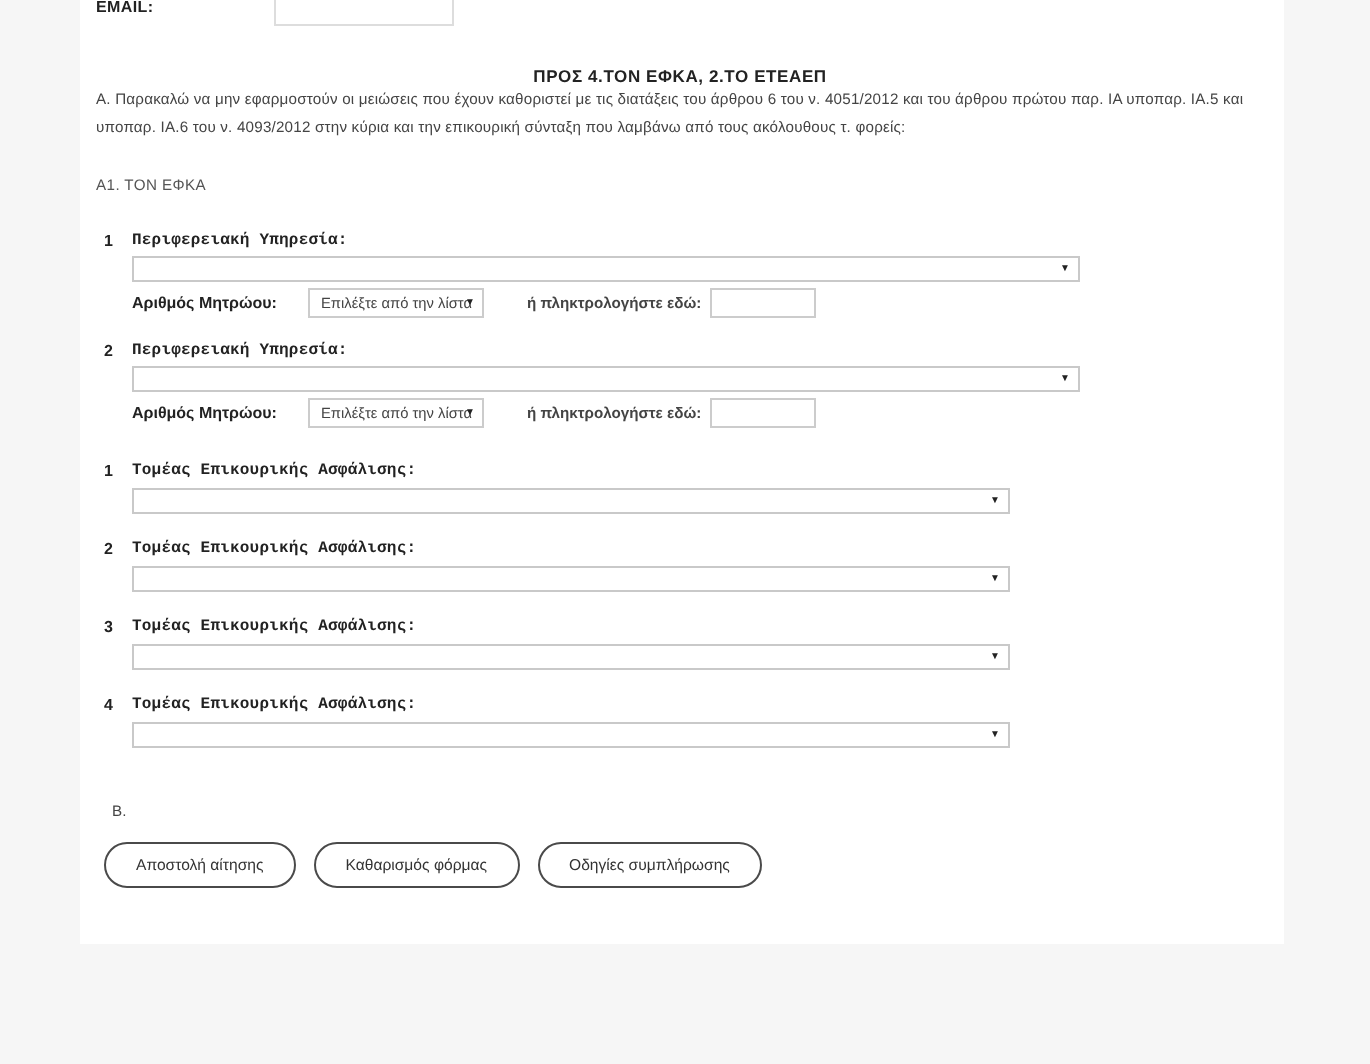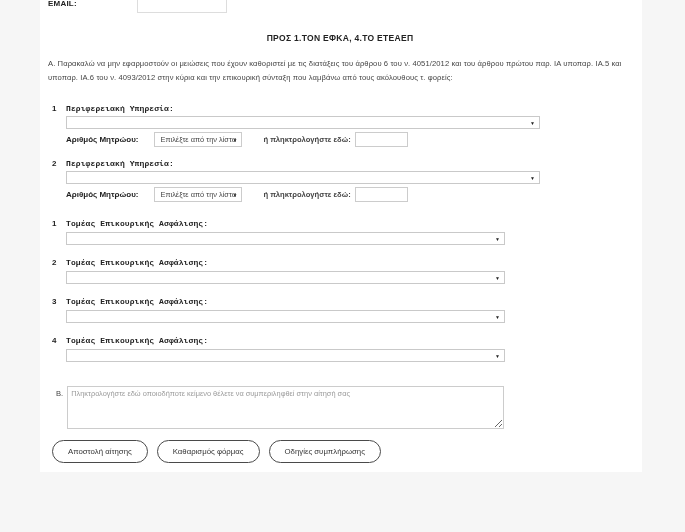--- a/index.html
+++ b/index.html
@@ -25,21 +25,21 @@
     margin-left:60px; width:90px; height:18px;
     border:1px solid #ddd; background:#fff; outline:none; font-size:8px;
   }
   
   .heading {
     margin-top:19px; text-align:center;
     font-size:8.5px; font-weight:bold; color:#222; letter-spacing:.3px;
   }
   
   .para {
-    margin-top:14px; font-size:7.6px; line-height:14px; color:#444;
+    font-size:7.6px; line-height:14px; color:#444;
     width:578px; letter-spacing:.1px;
   }
   .subsection { font-size:7.6px; color:#555; letter-spacing:.2px; }
   .sub-a1 { margin-top:17px; }
   .sub-a2 { margin-top:29px; }
   
   .item-label-row { display:flex; margin-left:4px; }
   .item-num { font-weight:bold; font-size:8px; color:#222; width:14px; }
   .item-label { font-weight:bold; font-size:8px; color:#222; letter-spacing:.1px;font-family:Liberation Mono, monospace; }
   .efka-item-1 { margin-top:19px; }
@@ -98,24 +98,25 @@
 </head>
 <body>
 
 <div class="content">
 
   <div class="email-row">
     <span class="email-label">EMAIL:</span>
     <input class="email-input" type="text" value="" style="">
   </div>
 
-  <div class="heading">ΠΡΟΣ 1.ΤΟΝ ΕΦΚΑ, 4.ΤΟ ΕΤΕΑΕΠ</div>
+  <div class="heading">ΠΡΟΣ 4.ΤΟΝ ΕΦΚΑ, 2.ΤΟ ΕΤΕΑΕΠ</div>
 
   <p class="para">Α. Παρακαλώ να μην εφαρμοστούν οι μειώσεις που έχουν καθοριστεί με τις διατάξεις του άρθρου 6 του ν. 4051/2012 και του άρθρου πρώτου παρ. ΙΑ υποπαρ. ΙΑ.5 και υποπαρ. ΙΑ.6 του ν. 4093/2012 στην κύρια και την επικουρική σύνταξη που λαμβάνω από τους ακόλουθους τ. φορείς:</p>
 
+  <div class="subsection sub-a1">Α1. ΤΟΝ ΕΦΚΑ</div>
 
   <div class="efka-item-1">
     <div class="item-label-row">
       <span class="item-num">1</span>
       <span class="item-label">Περιφερειακή Υπηρεσία:</span>
     </div>
     <div class="big-select w-efka">
       <span></span>
       <span class="select-arrow">▼</span>
     </div>
@@ -190,21 +191,20 @@
       <span class="item-label">Τομέας Επικουρικής Ασφάλισης:</span>
     </div>
     <div class="big-select w-eteaep">
       <span></span>
       <span class="select-arrow">▼</span>
     </div>
   </div>
 
   <div class="b-row">
     <span class="b-num">Β.</span>
-    <textarea class="b-textarea" placeholder="Πληκτρολογήστε εδώ οποιοδήποτε κείμενο θέλετε να συμπεριληφθεί στην αίτησή σας" style=""></textarea>
   </div>
 
 
   <div class="buttons">
     <button class="pill-btn">Αποστολή αίτησης</button>
     <button class="pill-btn">Καθαρισμός φόρμας</button>
     <button class="pill-btn">Οδηγίες συμπλήρωσης</button>
   </div>
 
 </div>

